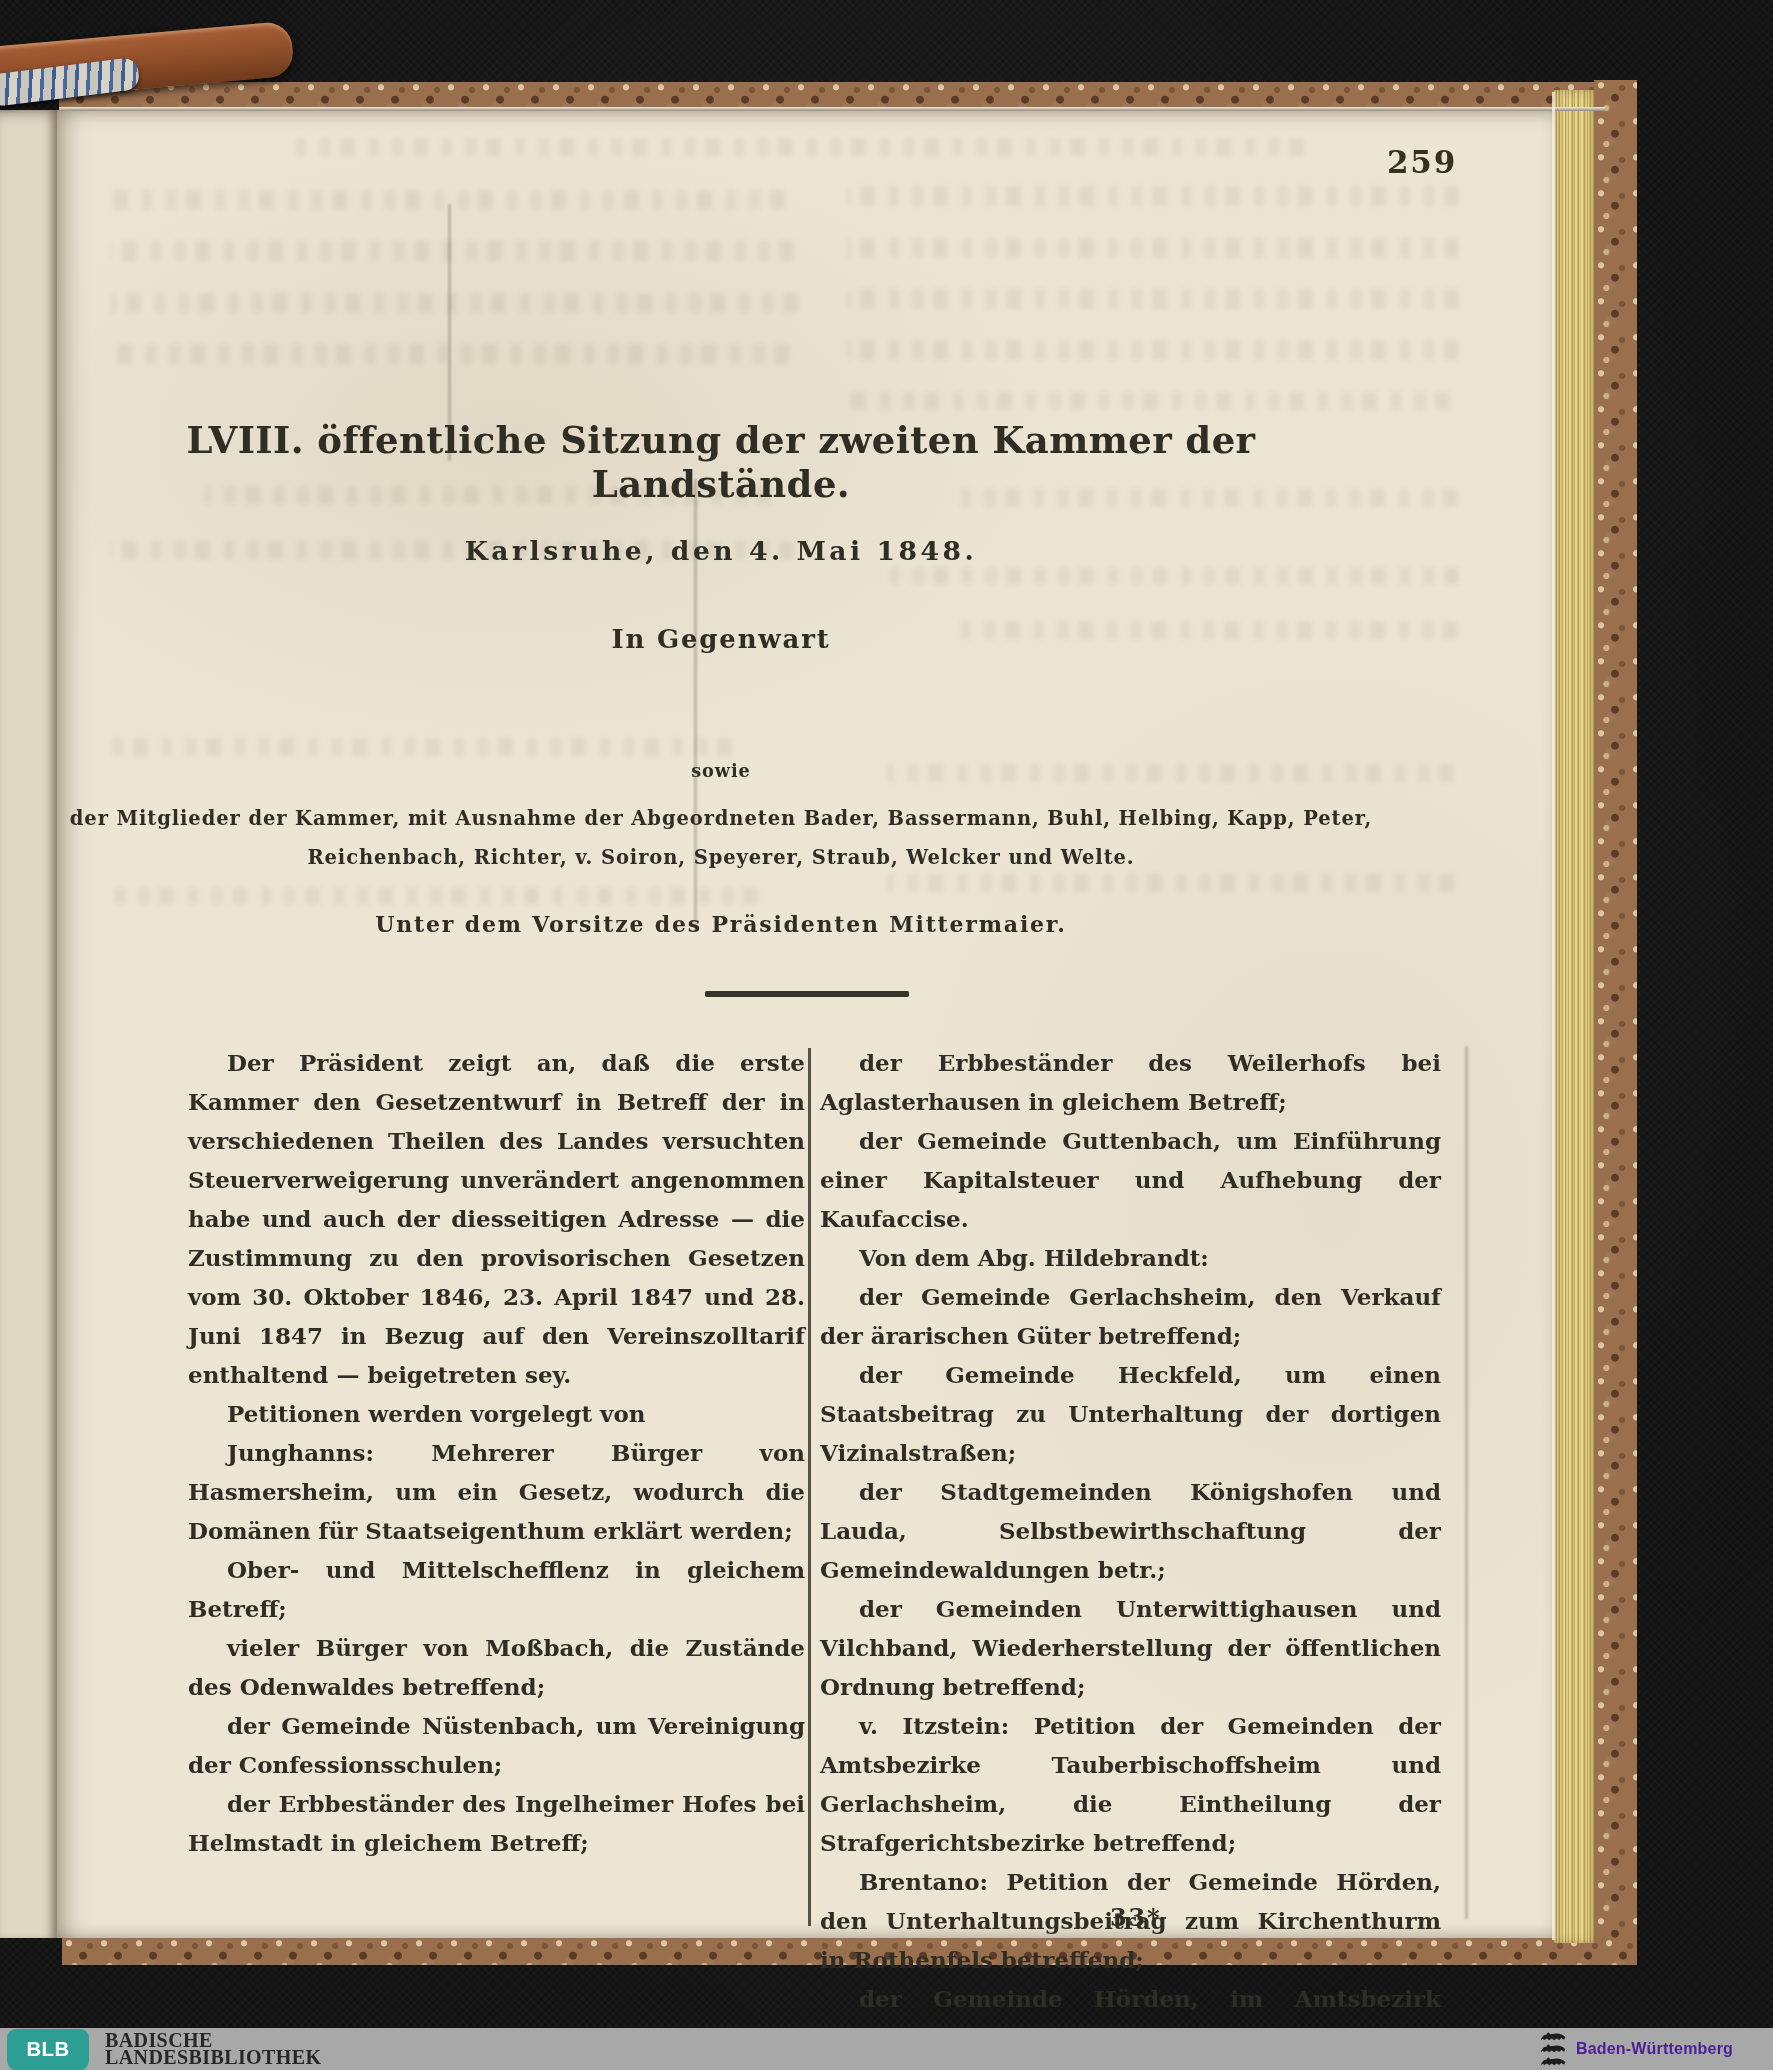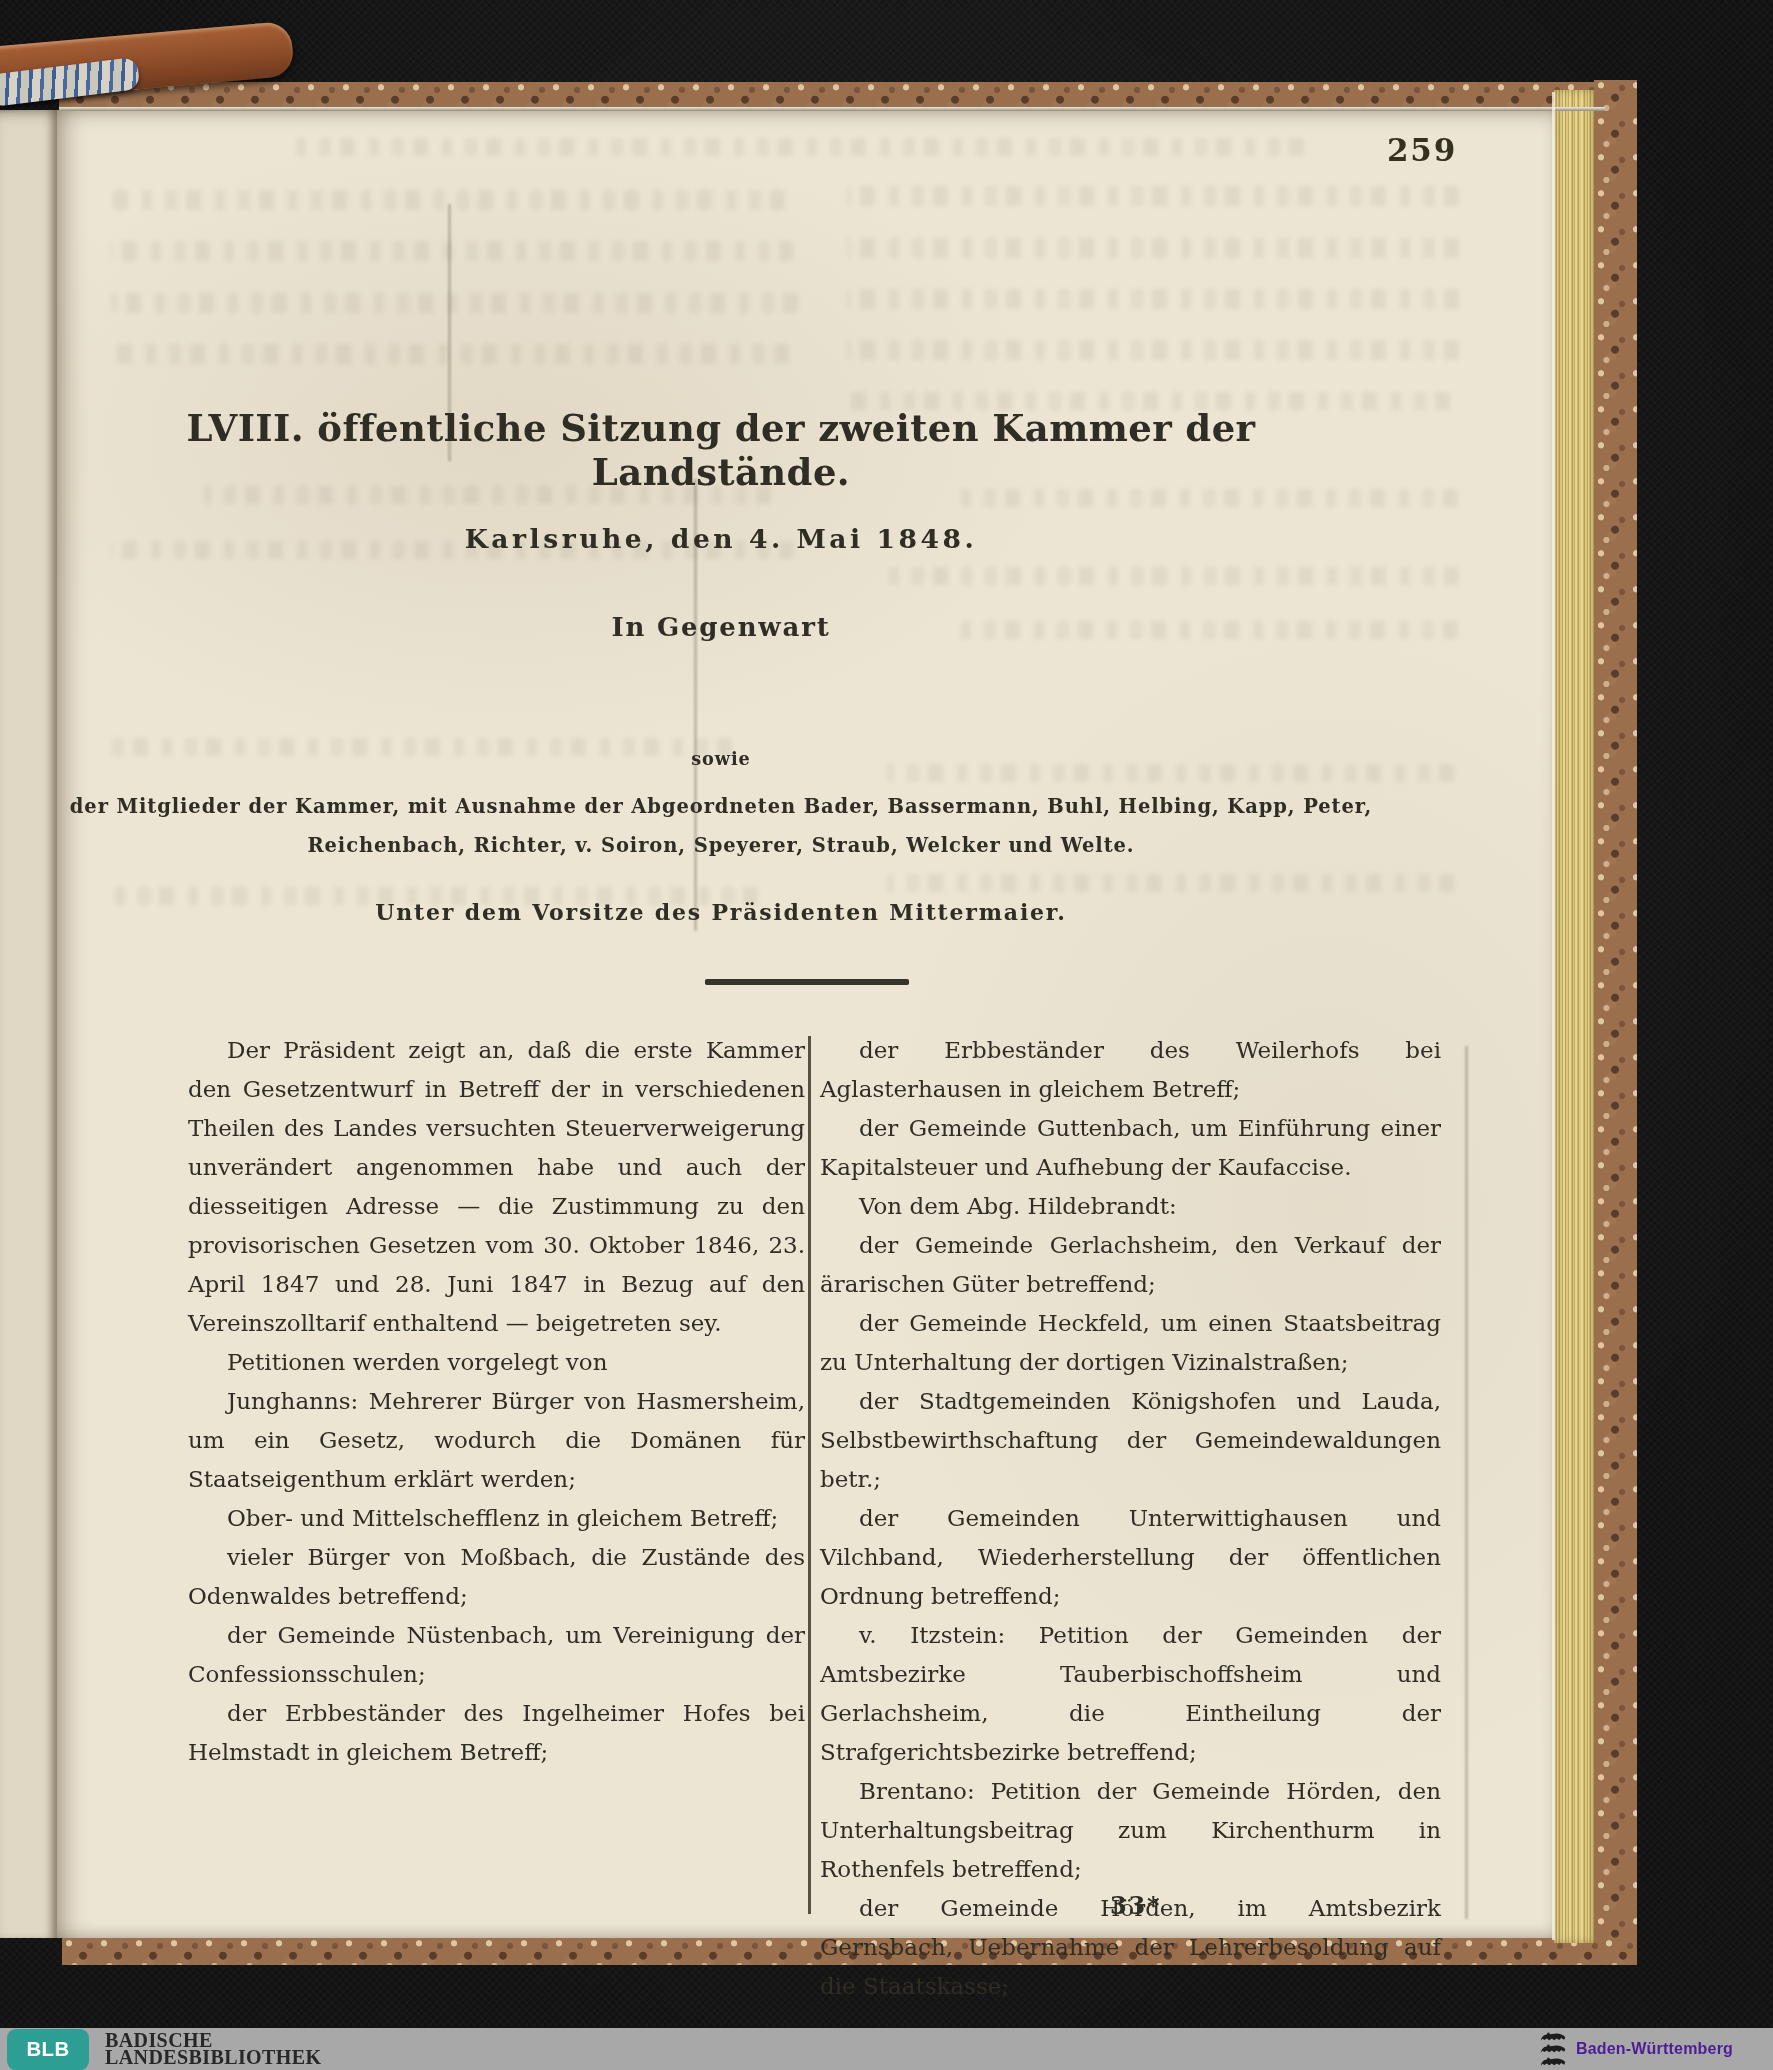--- a/index.html
+++ b/index.html
@@ -69,33 +69,33 @@
   .ghost{
     position:absolute;z-index:2;border-radius:2.7px;
     background:repeating-linear-gradient(90deg,
       rgba(104,97,78,.55) 0 15px, rgba(104,97,78,0) 15px 24px,
       rgba(104,97,78,.45) 24px 36px, rgba(104,97,78,0) 36px 49px,
       rgba(104,97,78,.5) 49px 59px, rgba(104,97,78,0) 59px 73px);
     filter:blur(2.7px);opacity:.17;transform:scaleX(-1);
   }
   .ghost-vline{position:absolute;z-index:2;width:2.7px;background:#4a473a;filter:blur(0.9px);opacity:.28;}
   
-  .page-content{position:absolute;left:57px;top:112px;width:1328px;height:1827px;z-index:3;color:#2f2d24;}
+  .page-content{position:absolute;left:57px;top:124px;width:1328px;height:1827px;z-index:3;color:#2f2d24;}
   .pageno{position:absolute;left:1330px;top:19.5px;font-size:31px;font-weight:bold;letter-spacing:1.8px;color:#34321f;}
   .hline{position:absolute;left:0;width:100%;text-align:center;}
   .t-title{top:294px;font-size:37px;font-weight:bold;letter-spacing:0.4px;}
   .t-date{top:411px;font-size:26.6px;font-weight:bold;letter-spacing:3.5px;}
   .t-presence{top:500px;font-size:26px;font-weight:bold;letter-spacing:1.8px;}
   .t-comm{top:556px;font-size:18.6px;font-weight:bold;letter-spacing:0.9px;}
   .t-sowie{top:636px;font-size:17.7px;font-weight:bold;letter-spacing:0.9px;}
   .t-mem1{top:683px;font-size:19.5px;font-weight:bold;letter-spacing:0.9px;}
   .t-mem2{top:722px;font-size:19.5px;font-weight:bold;letter-spacing:0.9px;}
   .t-chair{top:787px;font-size:22px;font-weight:bold;letter-spacing:1.8px;}
   .section-rule{position:absolute;left:648px;top:867px;width:204px;height:6.2px;background:#35342a;border-radius:1.8px;}
-  .col{position:absolute;top:919px;font-size:23px;font-weight:normal;line-height:39px;text-align:justify;}
+  .col{position:absolute;top:919px;font-size:23px;font-weight:bold;line-height:39px;text-align:justify;}
   .col-left{left:131px;width:617px;}
   .col-right{left:763px;width:621px;}
   .col p{margin:0;text-indent:39px;}
   .col-divider{position:absolute;left:751px;top:924px;width:2.7px;height:878px;background:#3a382c;opacity:.85;}
   .sig-mark{position:absolute;left:1053px;top:1779px;font-size:24px;font-weight:bold;letter-spacing:1.8px;}
   
   .footer-bar{position:absolute;left:0;top:2028px;width:1773px;height:43px;background:#a8a8a8;z-index:5;
     font-family:"Liberation Sans","DejaVu Sans",sans-serif;}
   .blb-badge{
     position:absolute;left:7px;top:0.9px;width:82px;height:41px;border-radius:8.9px;

